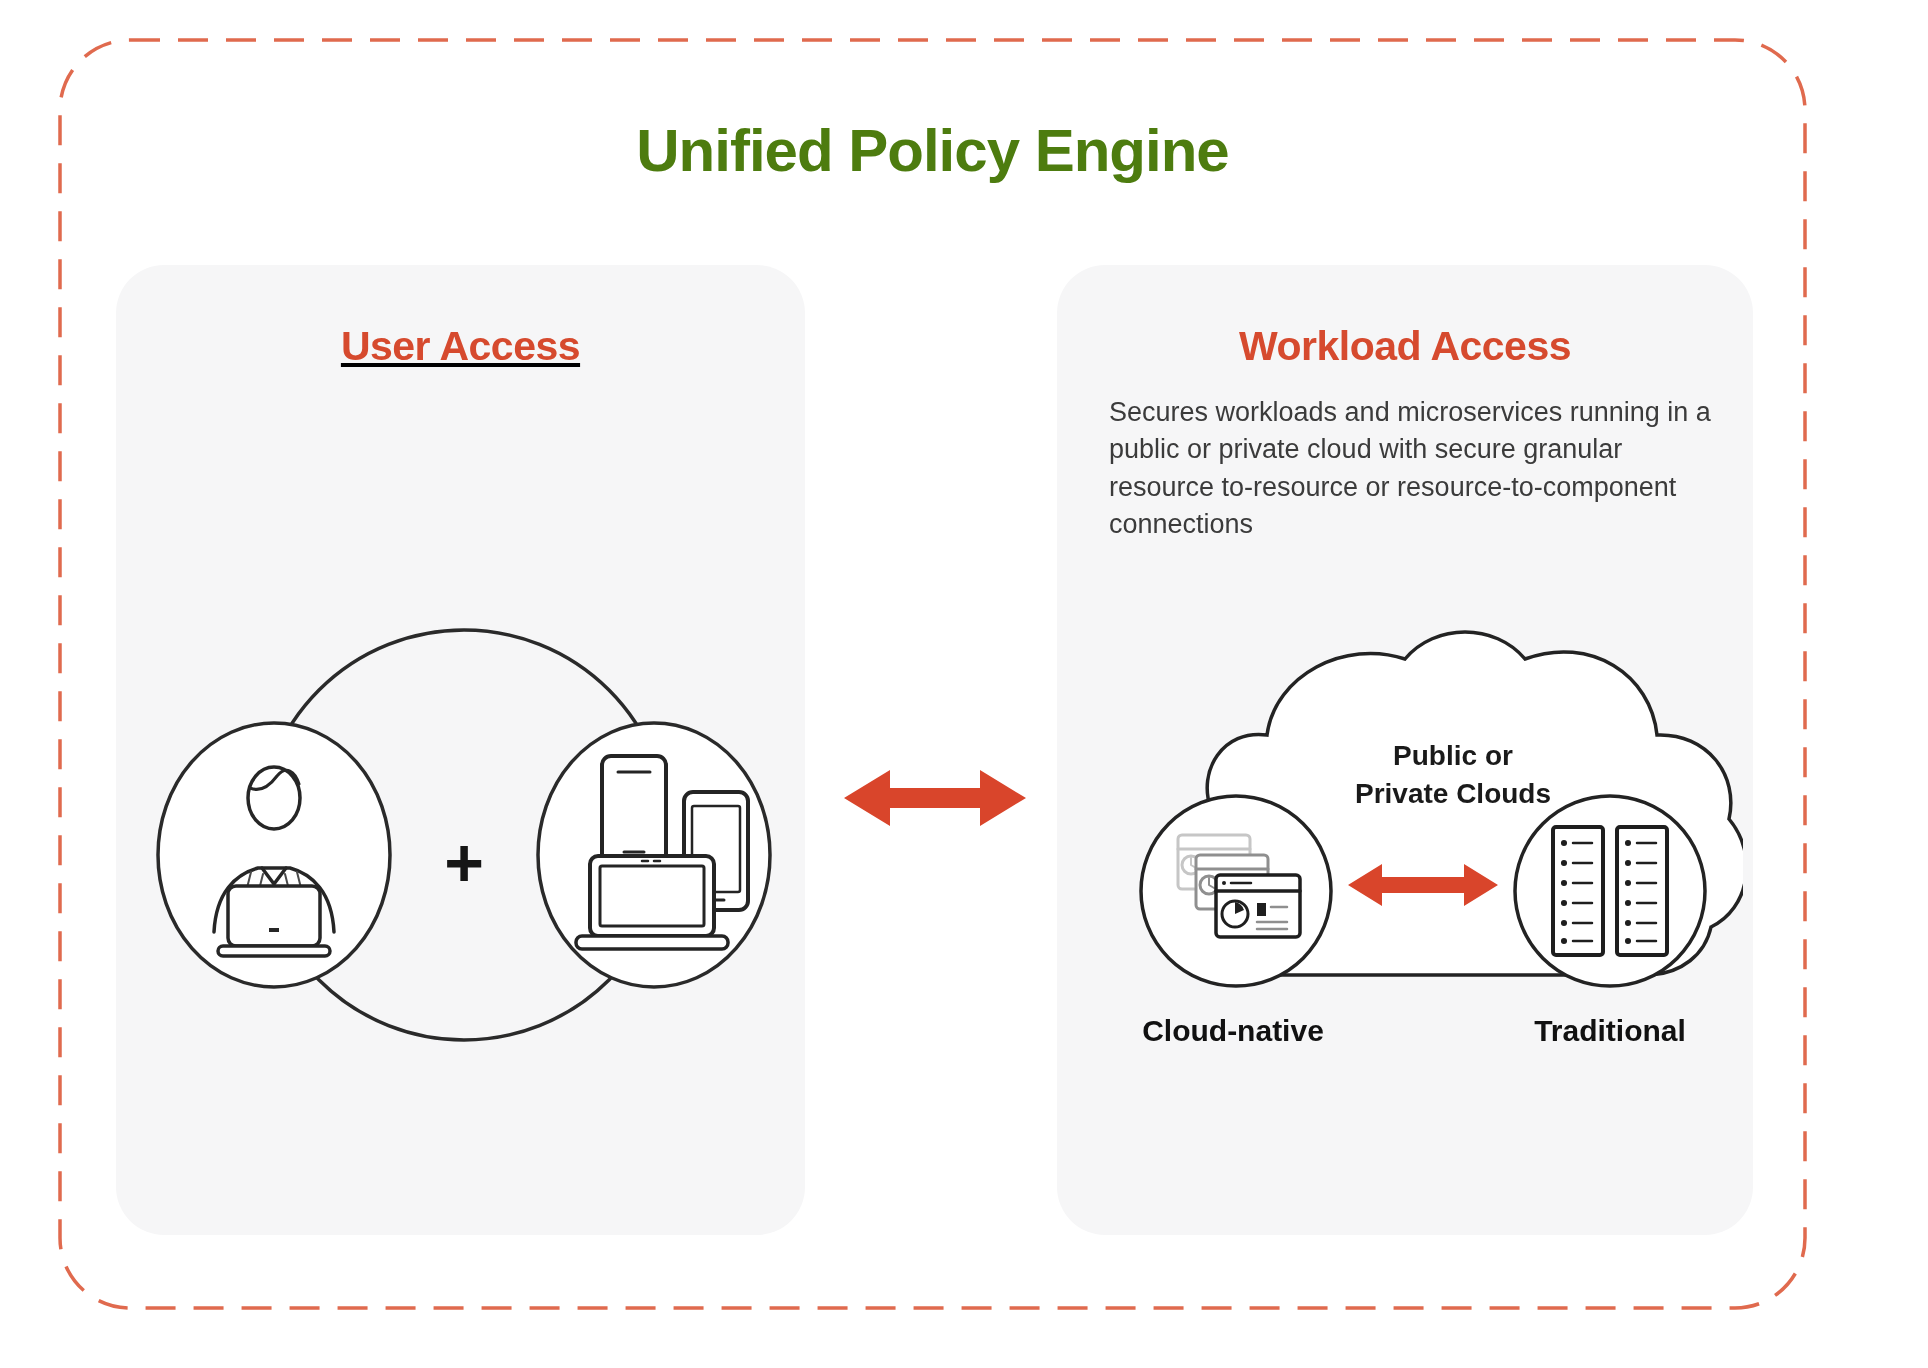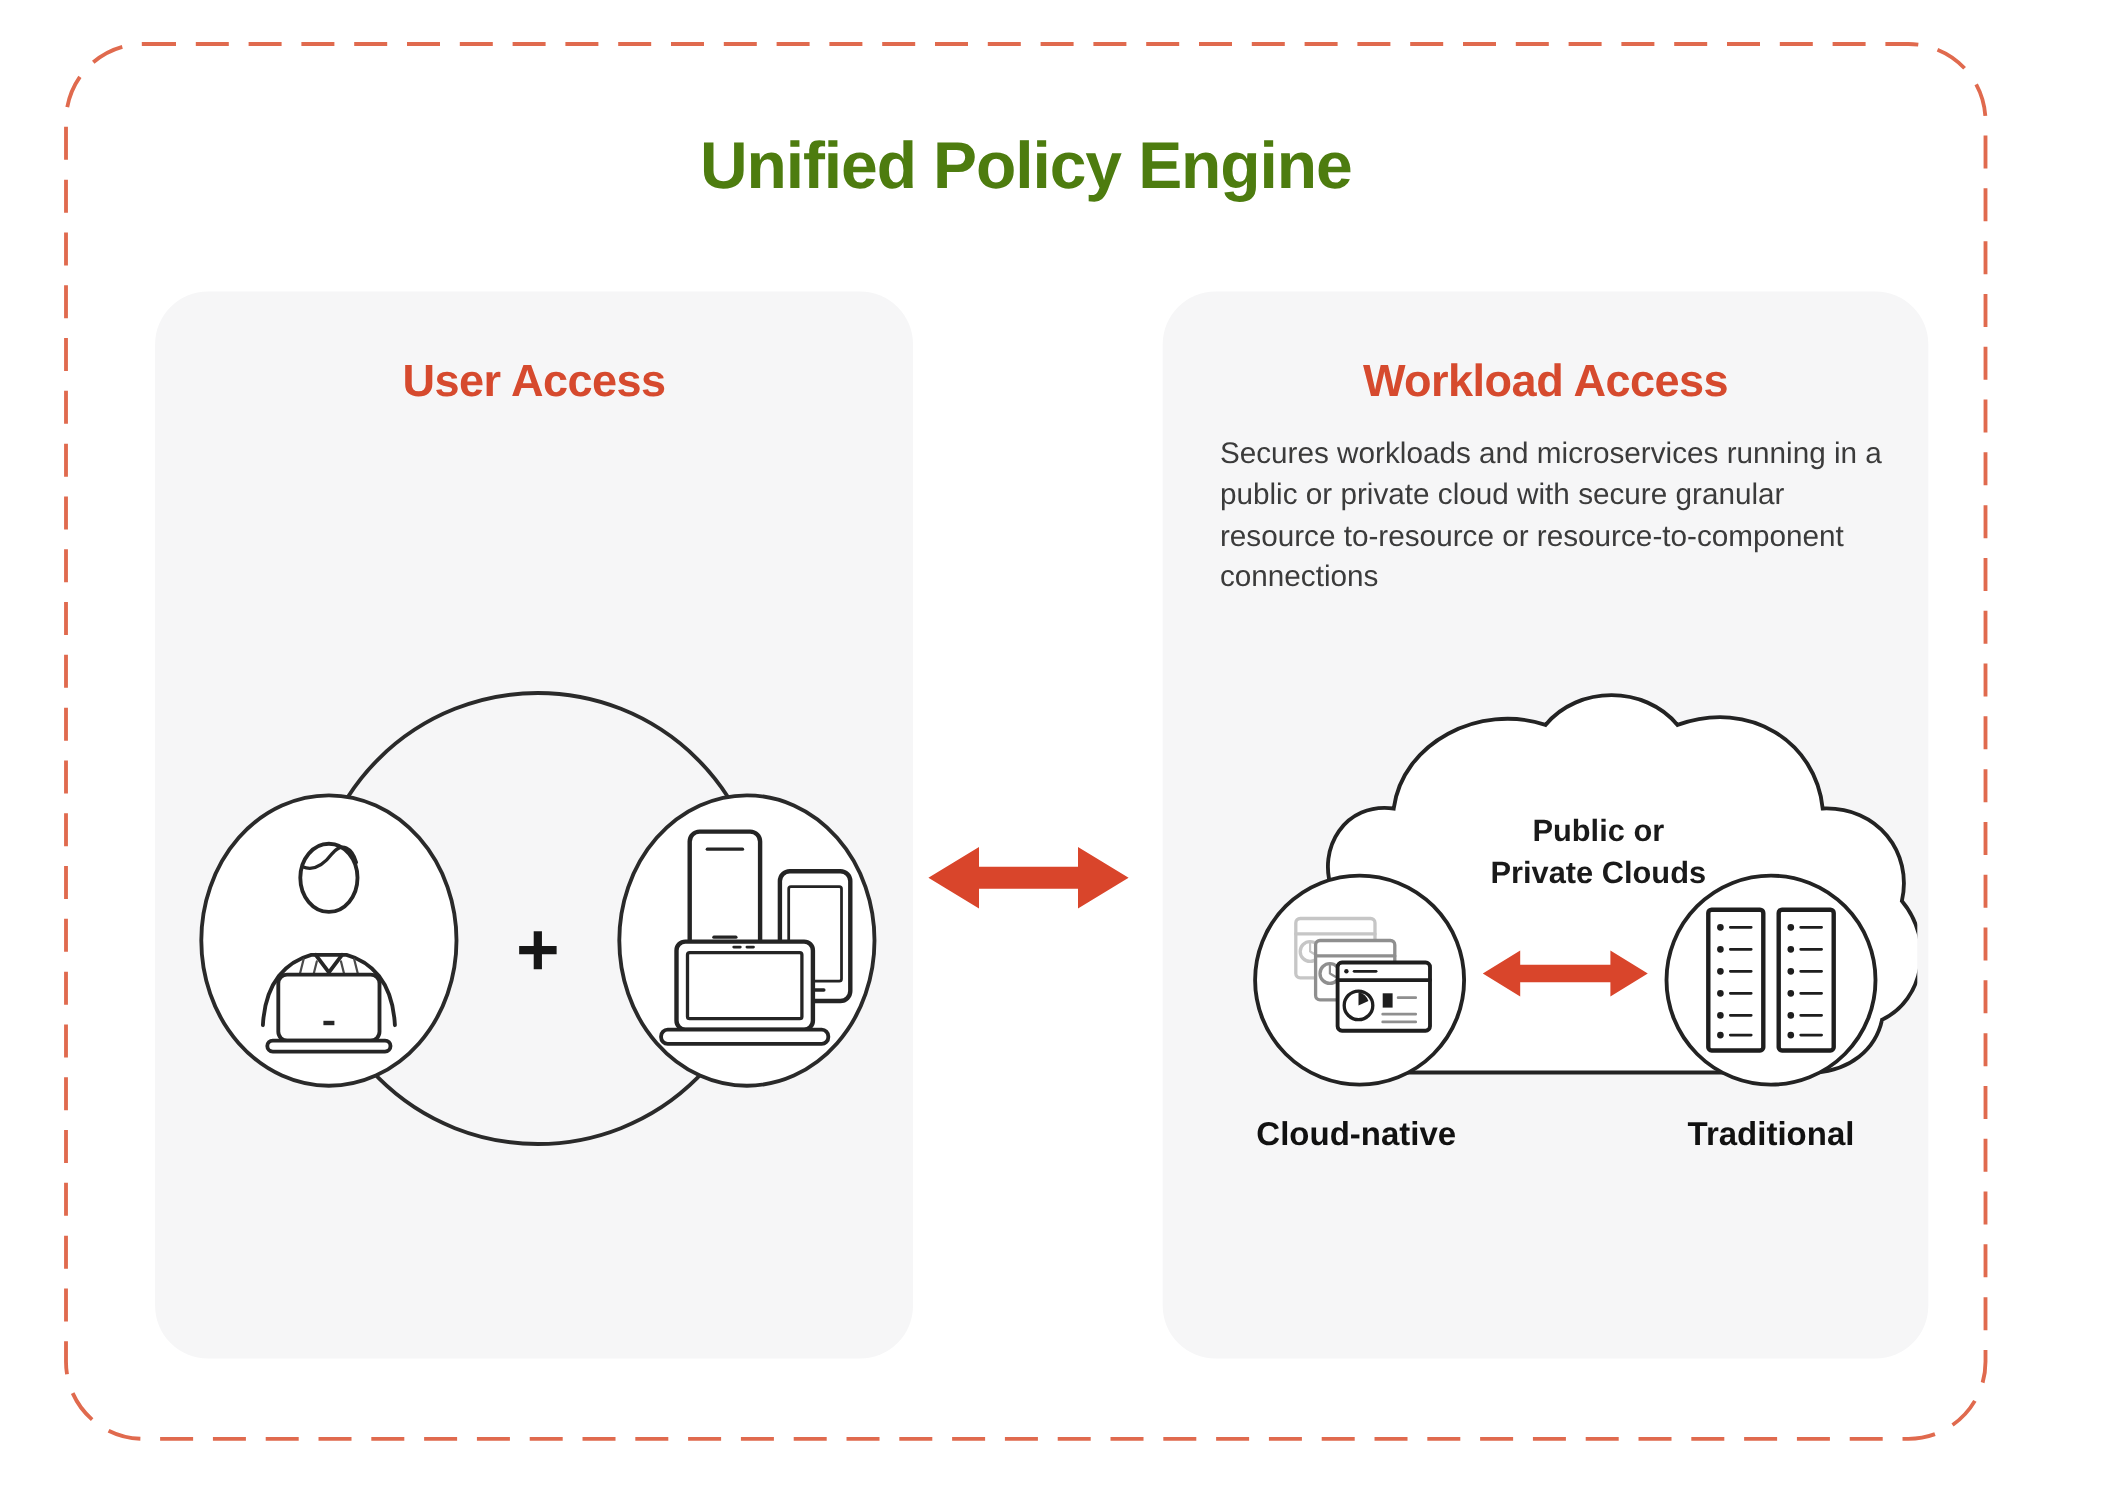--- a/index.html
+++ b/index.html
@@ -8,21 +8,21 @@
     font-family:"Liberation Sans","DejaVu Sans",sans-serif;
   }
   .border-svg{position:absolute;left:58px;top:38px;}
   .title{
     position:absolute;left:58px;top:88px;width:1749px;text-align:center;
     font-size:60px;font-weight:700;color:#4d7c0f;letter-spacing:-1px;margin-top:28px;
   }
   .panel{
     position:absolute;top:265px;height:970px;background:#f6f6f7;border-radius:48px;
   }
-  .panel-left{left:141px;width:689px;}
+  .panel-left{left:116px;width:689px;text-decoration:underline;}
   .panel-right{left:1057px;width:696px;}
   .panel-heading{
     margin:58px 0 0 0;text-align:center;font-size:41px;font-weight:700;color:#d64a2e;
     letter-spacing:-0.5px;
   }
   .panel-desc{
     margin:24px 0 0 48px;font-size:27px;line-height:1.38;color:#3b3b3b;
   }
   .desc-left{width:625px;}
   .desc-right{margin-left:52px;width:608px;}

